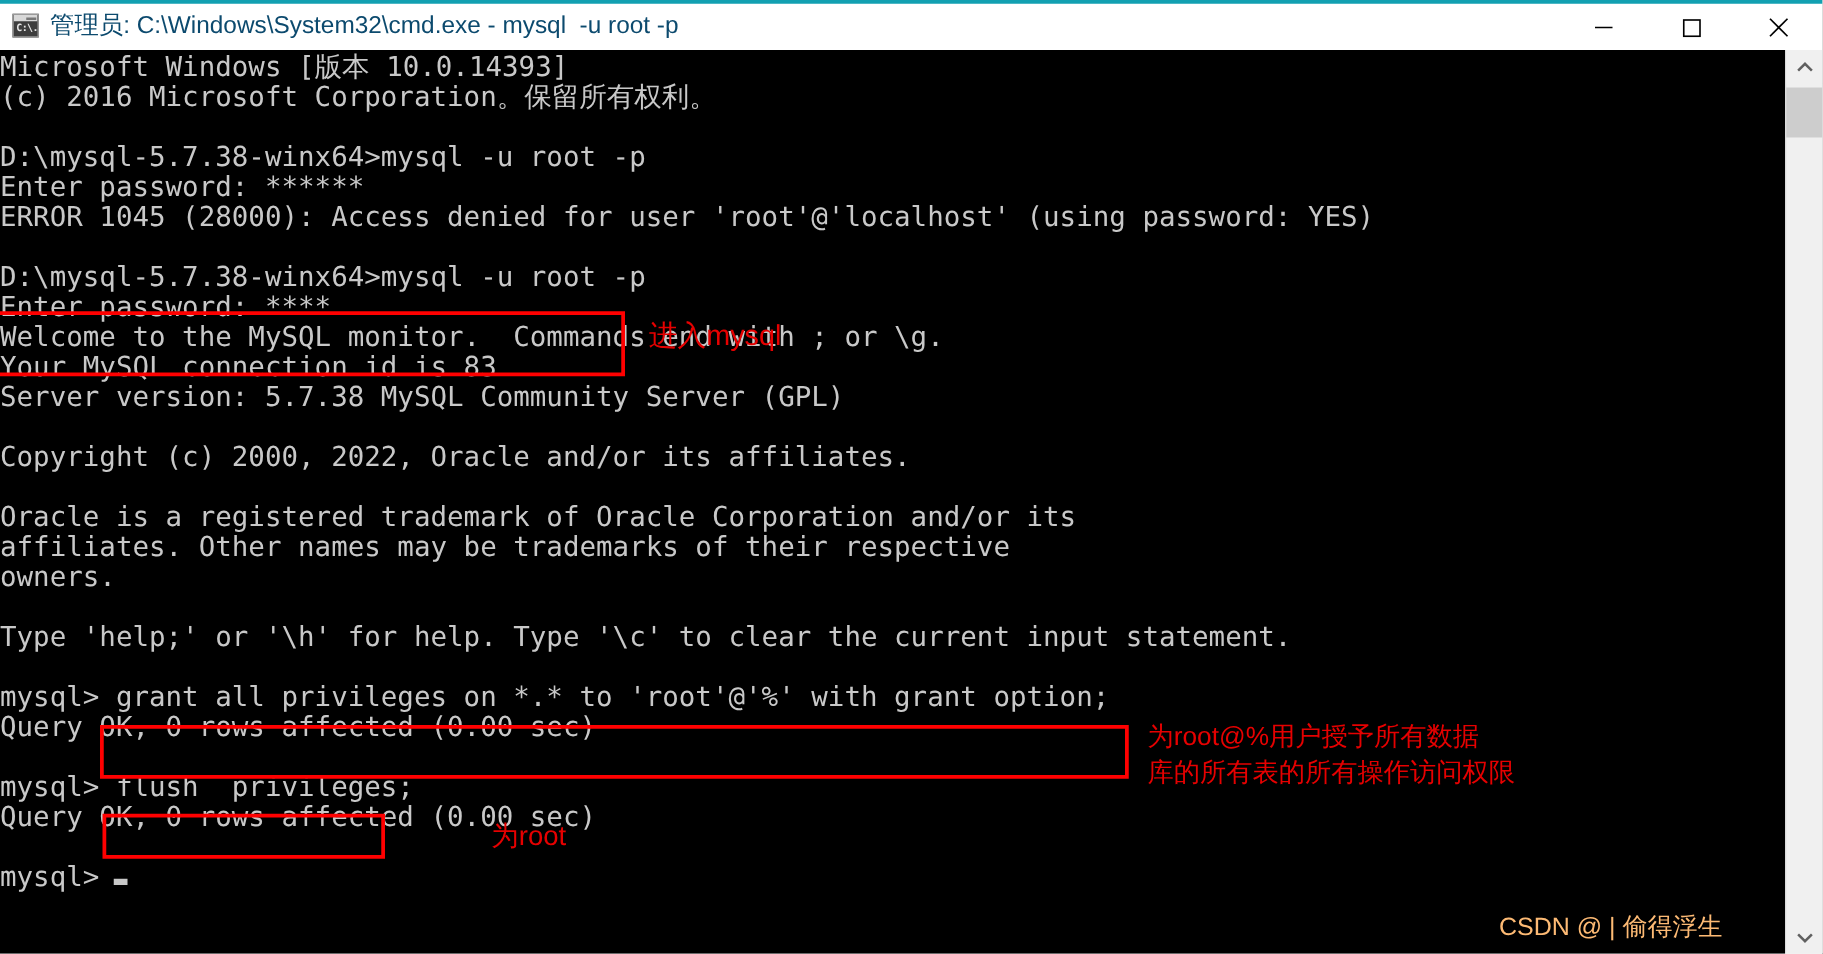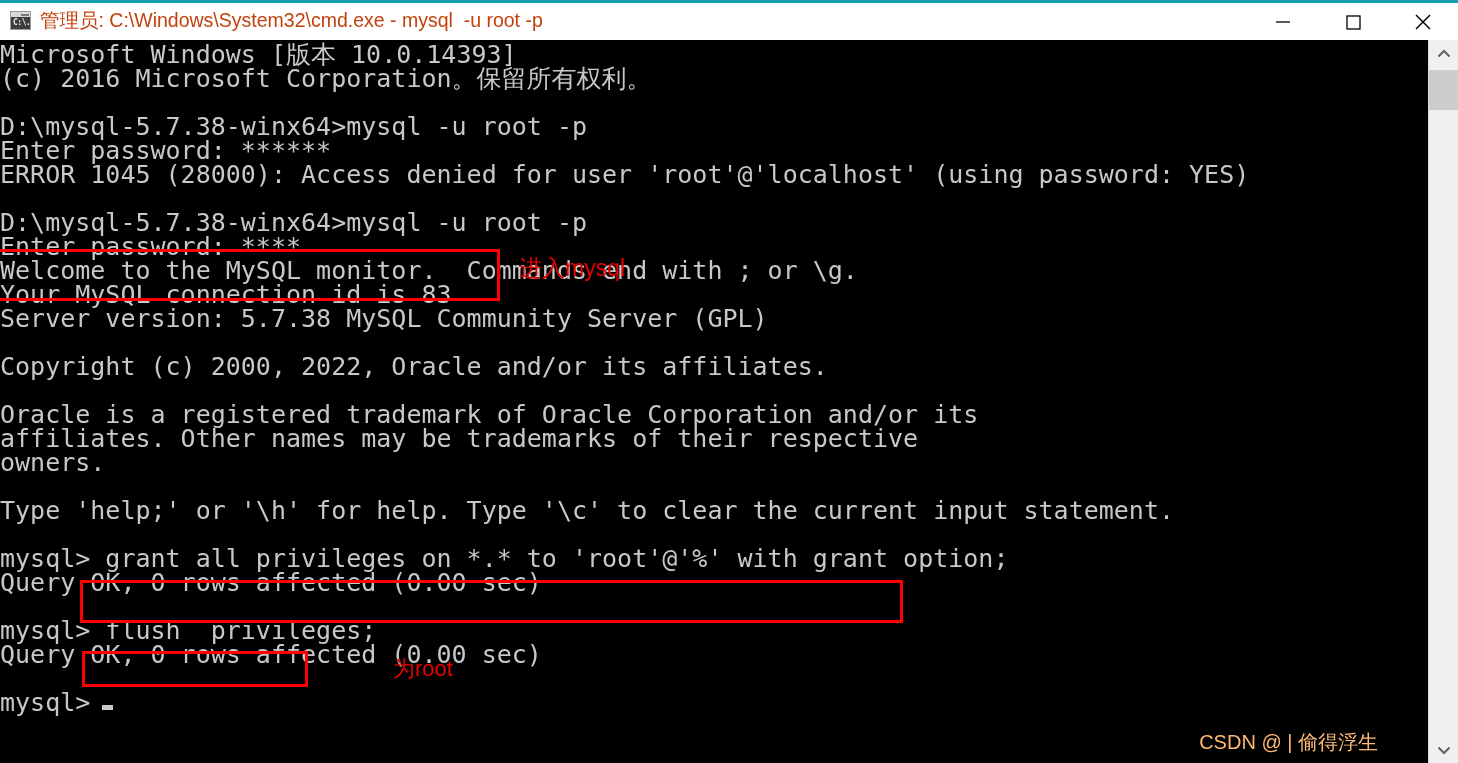--- a/index.html
+++ b/index.html
@@ -65,21 +65,21 @@
     font-size: 8px;
     line-height: 9px;
     letter-spacing: -0.5px;
     font-weight: bold;
   }
   .title-text {
     position: absolute;
     left: 40px; top: 6px;
     font-size: 19.5px;
     line-height: 28px;
-    color: #c2410c;
+    color: #0c4a6e;
     white-space: pre;
     font-family: "Liberation Sans", sans-serif;
   }
 
   .win-controls {
     position: absolute;
     right: 0; top: 3px;
     display: flex;
     height: 37px;
   }
@@ -103,21 +103,21 @@
     height: 723px;
     background: #000000;
     overflow: hidden;
   }
   .console-text {
     position: absolute;
     left: 0; top: 3px;
     width: 1428px;
     color: #c8c8c8;
     font-family: "DejaVu Sans Mono", monospace;
-    font-size: 25px;
+    font-size: 22px;
     line-height: 24px;
     white-space: pre;
     letter-spacing: 0px;
   }
   .line { height: 24px; white-space: pre; }
 
   
   .cursor {
     display: inline-block;
     width: 11px;
@@ -236,21 +236,21 @@
   </div>
 
   <div class="console">
     <div class="console-text" id="console-lines"><div class="line">Microsoft Windows [版本 10.0.14393]</div><div class="line">(c) 2016 Microsoft Corporation。保留所有权利。</div><div class="line"></div><div class="line">D:\mysql-5.7.38-winx64&gt;mysql -u root -p</div><div class="line">Enter password: ******</div><div class="line">ERROR 1045 (28000): Access denied for user 'root'@'localhost' (using password: YES)</div><div class="line"></div><div class="line">D:\mysql-5.7.38-winx64&gt;mysql -u root -p</div><div class="line">Enter password: ****</div><div class="line">Welcome to the MySQL monitor.  Commands end with ; or \g.</div><div class="line">Your MySQL connection id is 83</div><div class="line">Server version: 5.7.38 MySQL Community Server (GPL)</div><div class="line"></div><div class="line">Copyright (c) 2000, 2022, Oracle and/or its affiliates.</div><div class="line"></div><div class="line">Oracle is a registered trademark of Oracle Corporation and/or its</div><div class="line">affiliates. Other names may be trademarks of their respective</div><div class="line">owners.</div><div class="line"></div><div class="line">Type 'help;' or '\h' for help. Type '\c' to clear the current input statement.</div><div class="line"></div><div class="line">mysql&gt; grant all privileges on *.* to 'root'@'%' with grant option;</div><div class="line">Query OK, 0 rows affected (0.00 sec)</div><div class="line"></div><div class="line">mysql&gt; flush  privileges;</div><div class="line">Query OK, 0 rows affected (0.00 sec)</div><div class="line"></div><div class="line">mysql&gt;<span class="cursor"></span></div></div>
 
     <div class="redbox redbox-1"></div>
     <div class="redbox redbox-2"></div>
     <div class="redbox redbox-3"></div>
 
     <div class="annot annot-1">进入mysql</div>
-    <div class="annot annot-2"><br></div>
+    <div class="annot annot-2"><span>为root@%用户授予所有数据</span><br><span>库的所有表的所有操作访问权限</span></div>
     <div class="annot annot-3">为root</div>
 
     <div class="watermark">CSDN @ | 偷得浮生</div>
   </div>
 
   <div class="scrollbar">
     <div class="sb-track"></div>
     <div class="sb-btn sb-up">
       <svg class="sb-caret" width="14" height="10" viewBox="0 0 14 10" aria-hidden="true">
         <polyline points="1.5,7.5 7,2 12.5,7.5" fill="none" stroke="#606060" stroke-width="2"></polyline>

